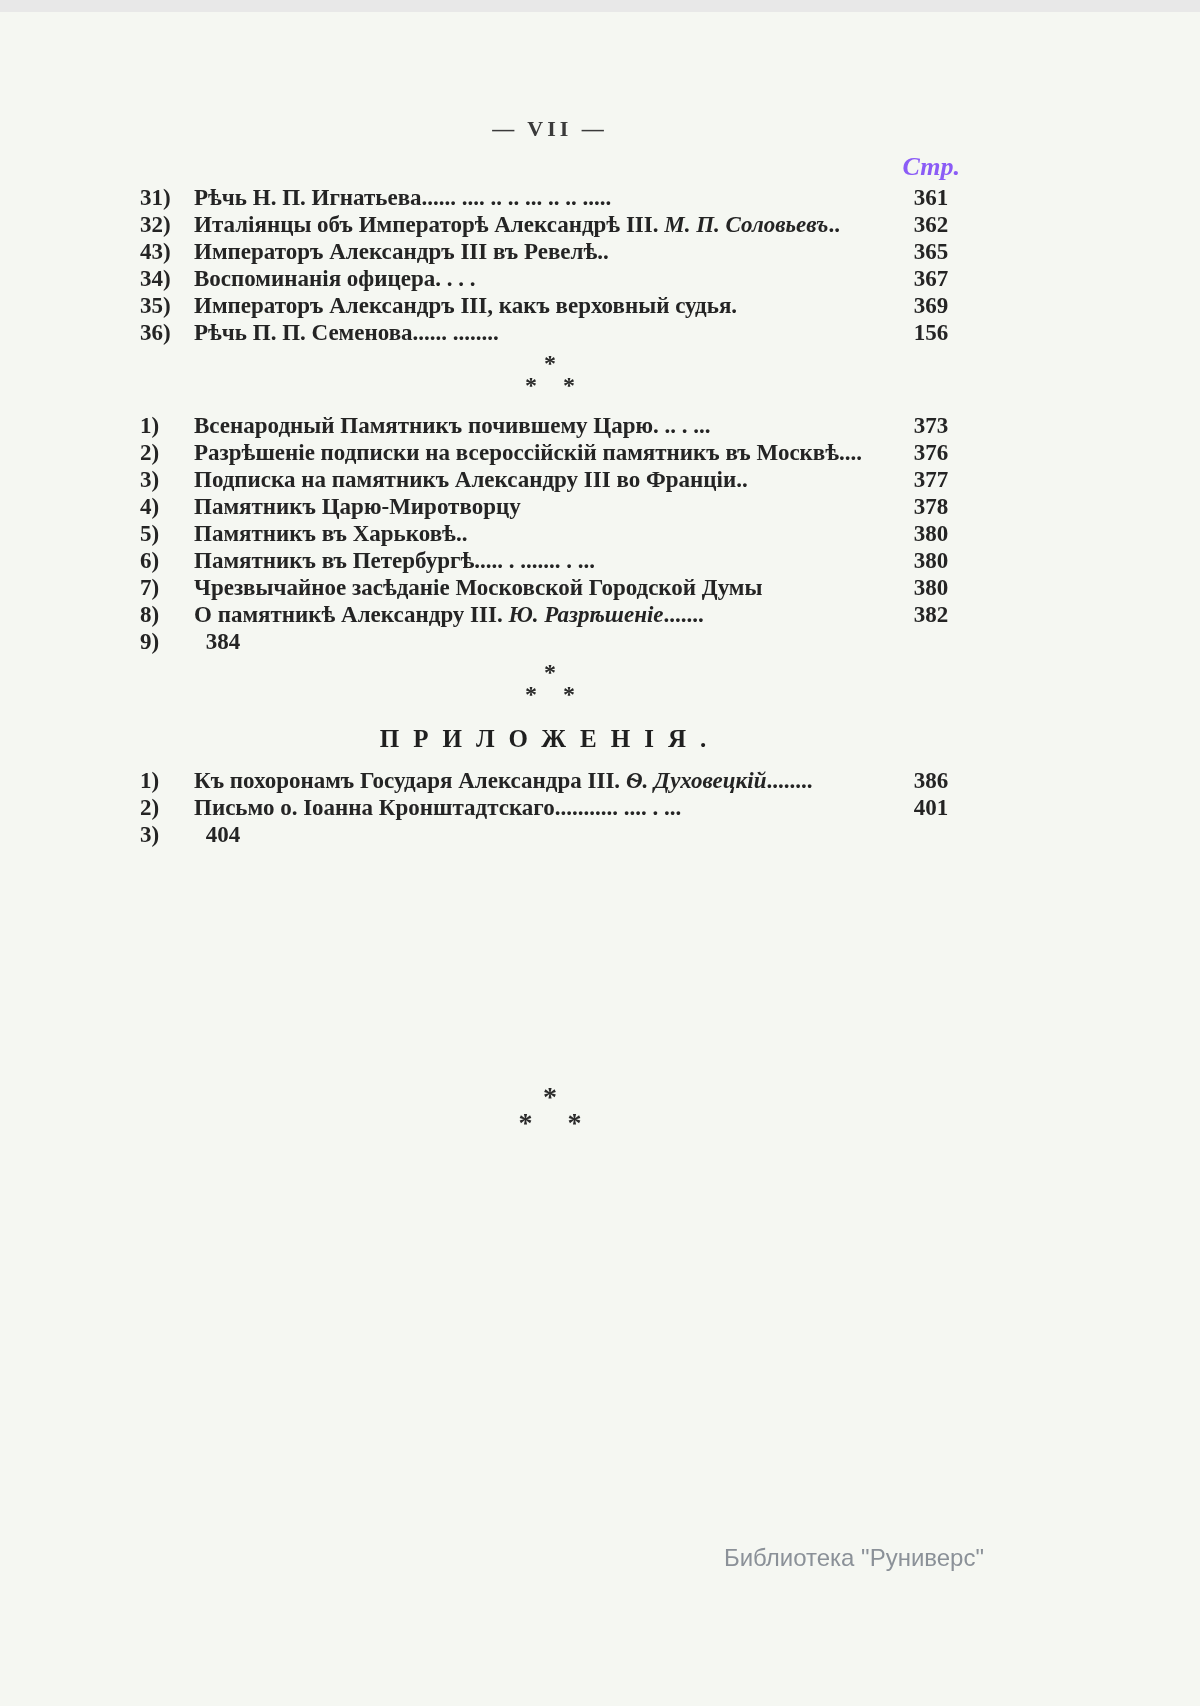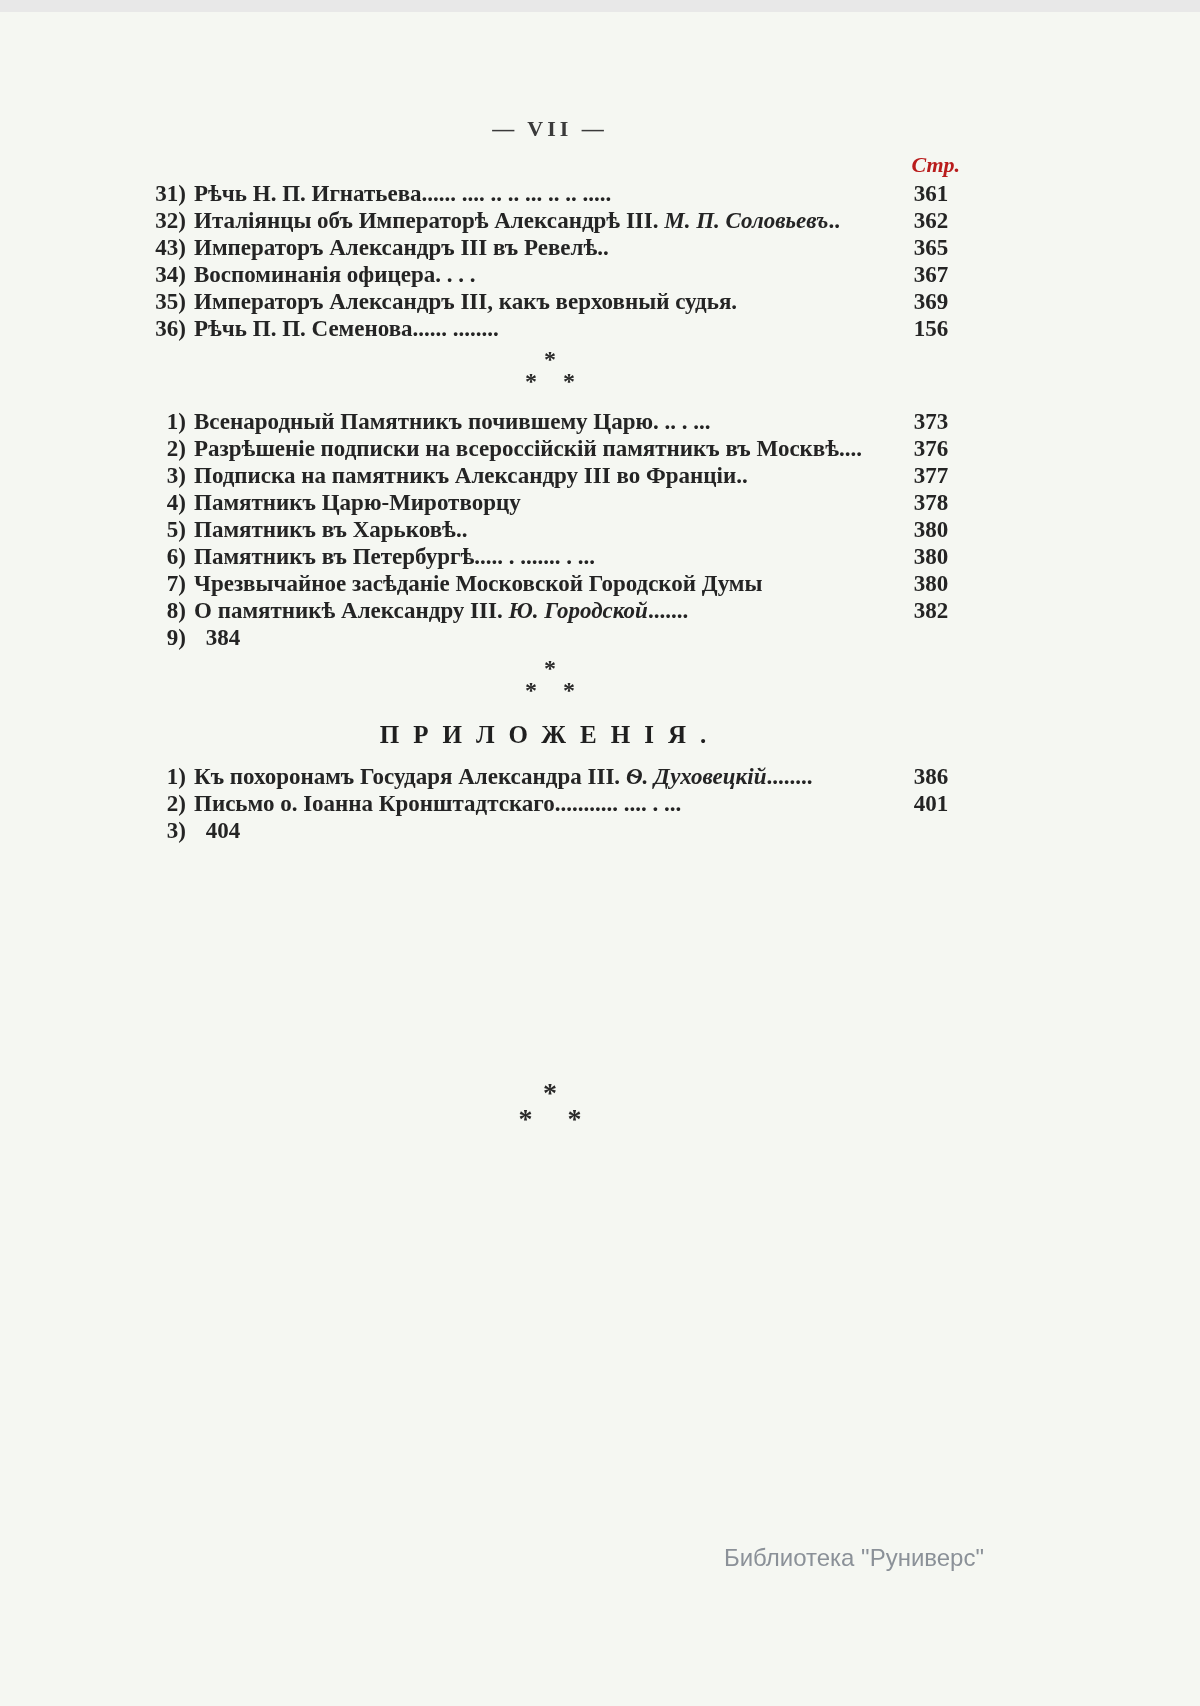--- a/index.html
+++ b/index.html
@@ -17,38 +17,38 @@
   .roman {
     text-align:center;
     font-size:22px;
     letter-spacing:4px;
     color:#3a3a3a;
     font-weight:bold;
   }
   .str-label {
     text-align:right;
     font-style:italic;
-    font-size:22px;
+    font-size:26px;
     margin-top:10px;
     font-weight:bold;
-    color:#b91c1c;
+    color:#8b5cf6;
   }
   .toc { margin-top:2px; }
   .toc-a { margin-top:2px; }
   .toc-b { margin-top:16px; }
   .toc-c { margin-top:14px; }
   .toc-row {
     display:flex;
     align-items:flex-end;
     line-height:27px;
     font-size:23px;
     font-weight:bold;
     color:#242424;
   }
-  .num { flex:none; width:46px; text-align:right; margin-right:8px; }
+  .num { flex:none; width:46px; margin-right:8px; }
   .mid { flex:1; min-width:0; margin-right:8px; white-space:nowrap; overflow:hidden; }
   .mid .cont { display:block; padding-left:26px; white-space:normal; }
   .au { font-style:italic; }
   .pg { flex:none; min-width:58px; text-align:center; }
   .asterism {
     text-align:center;
     margin-top:6px;
     font-size:24px;
     font-weight:bold;
     color:#2a2a2a;
@@ -169,21 +169,21 @@
       </div>
 
       <div class="toc-row">
         <span class="num">7)</span>
         <div class="mid"><span>Чрезвычайное засѣданіе Московской Городской Думы</span><i class="au"></i><span></span><i class="au cont"></i></div>
         <span class="pg">380</span>
       </div>
 
       <div class="toc-row">
         <span class="num">8)</span>
-        <div class="mid"><span>О памятникѣ Александру III. </span><i class="au">Ю. Городской</i><span>.......</span><i class="au cont"></i></div>
+        <div class="mid"><span>О памятникѣ Александру III. </span><i class="au">Ю. Разрѣшеніе</i><span>.......</span><i class="au cont"></i></div>
         <span class="pg">382</span>
       </div>
 
       <div class="toc-row">
         <span class="num">9)</span>
         <span class="pg">384</span>
       </div>
     </div>
 
   <div class="asterism">

